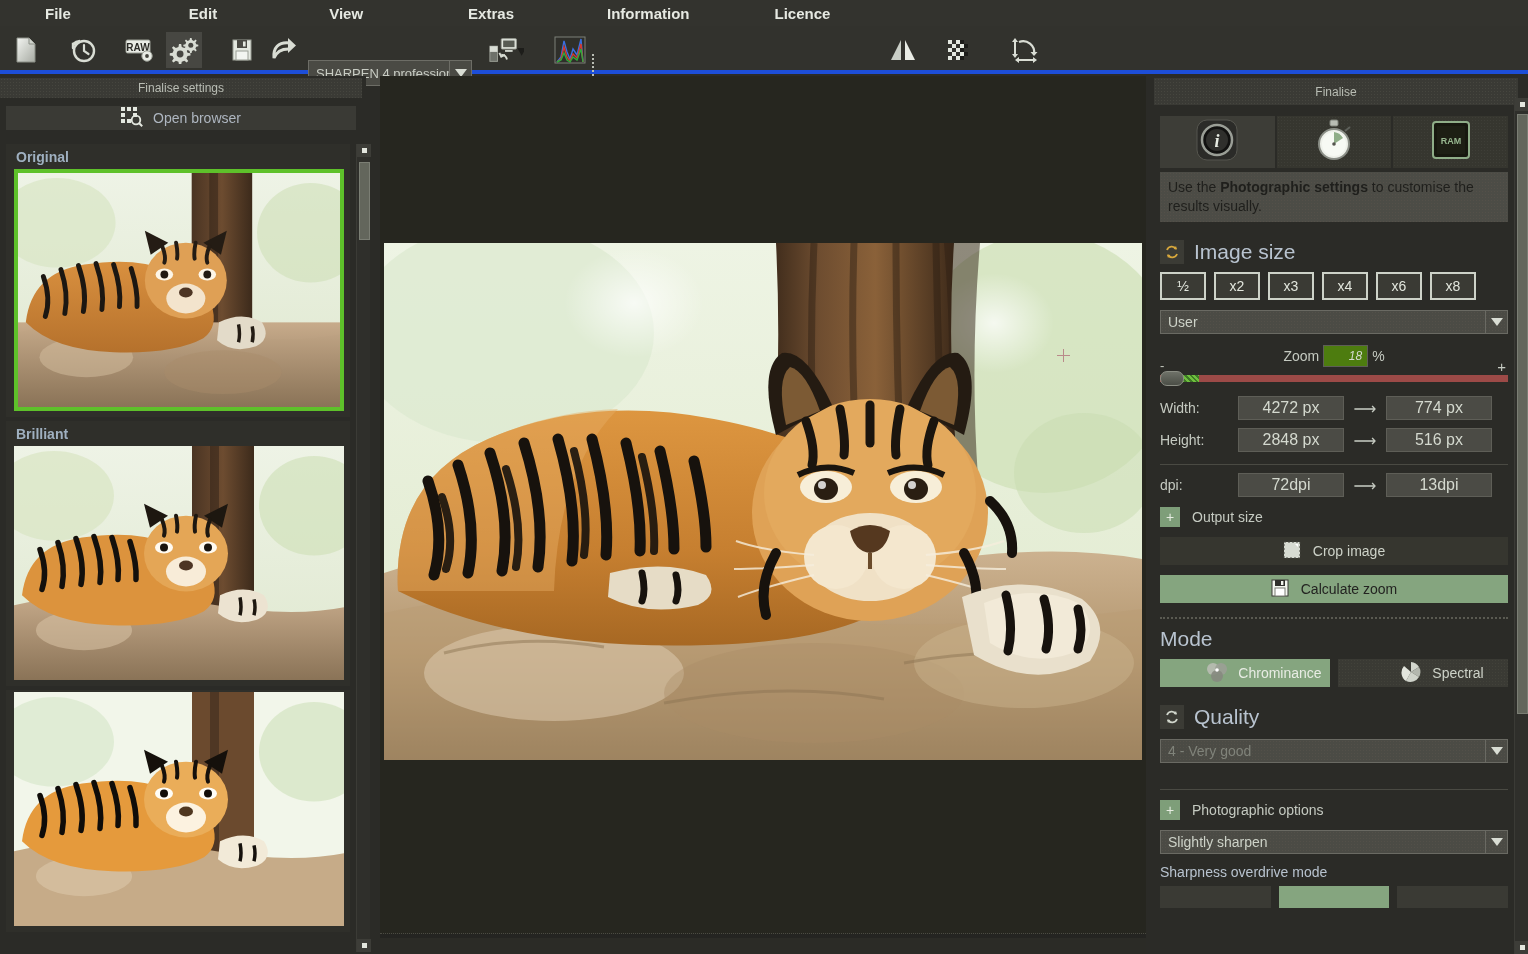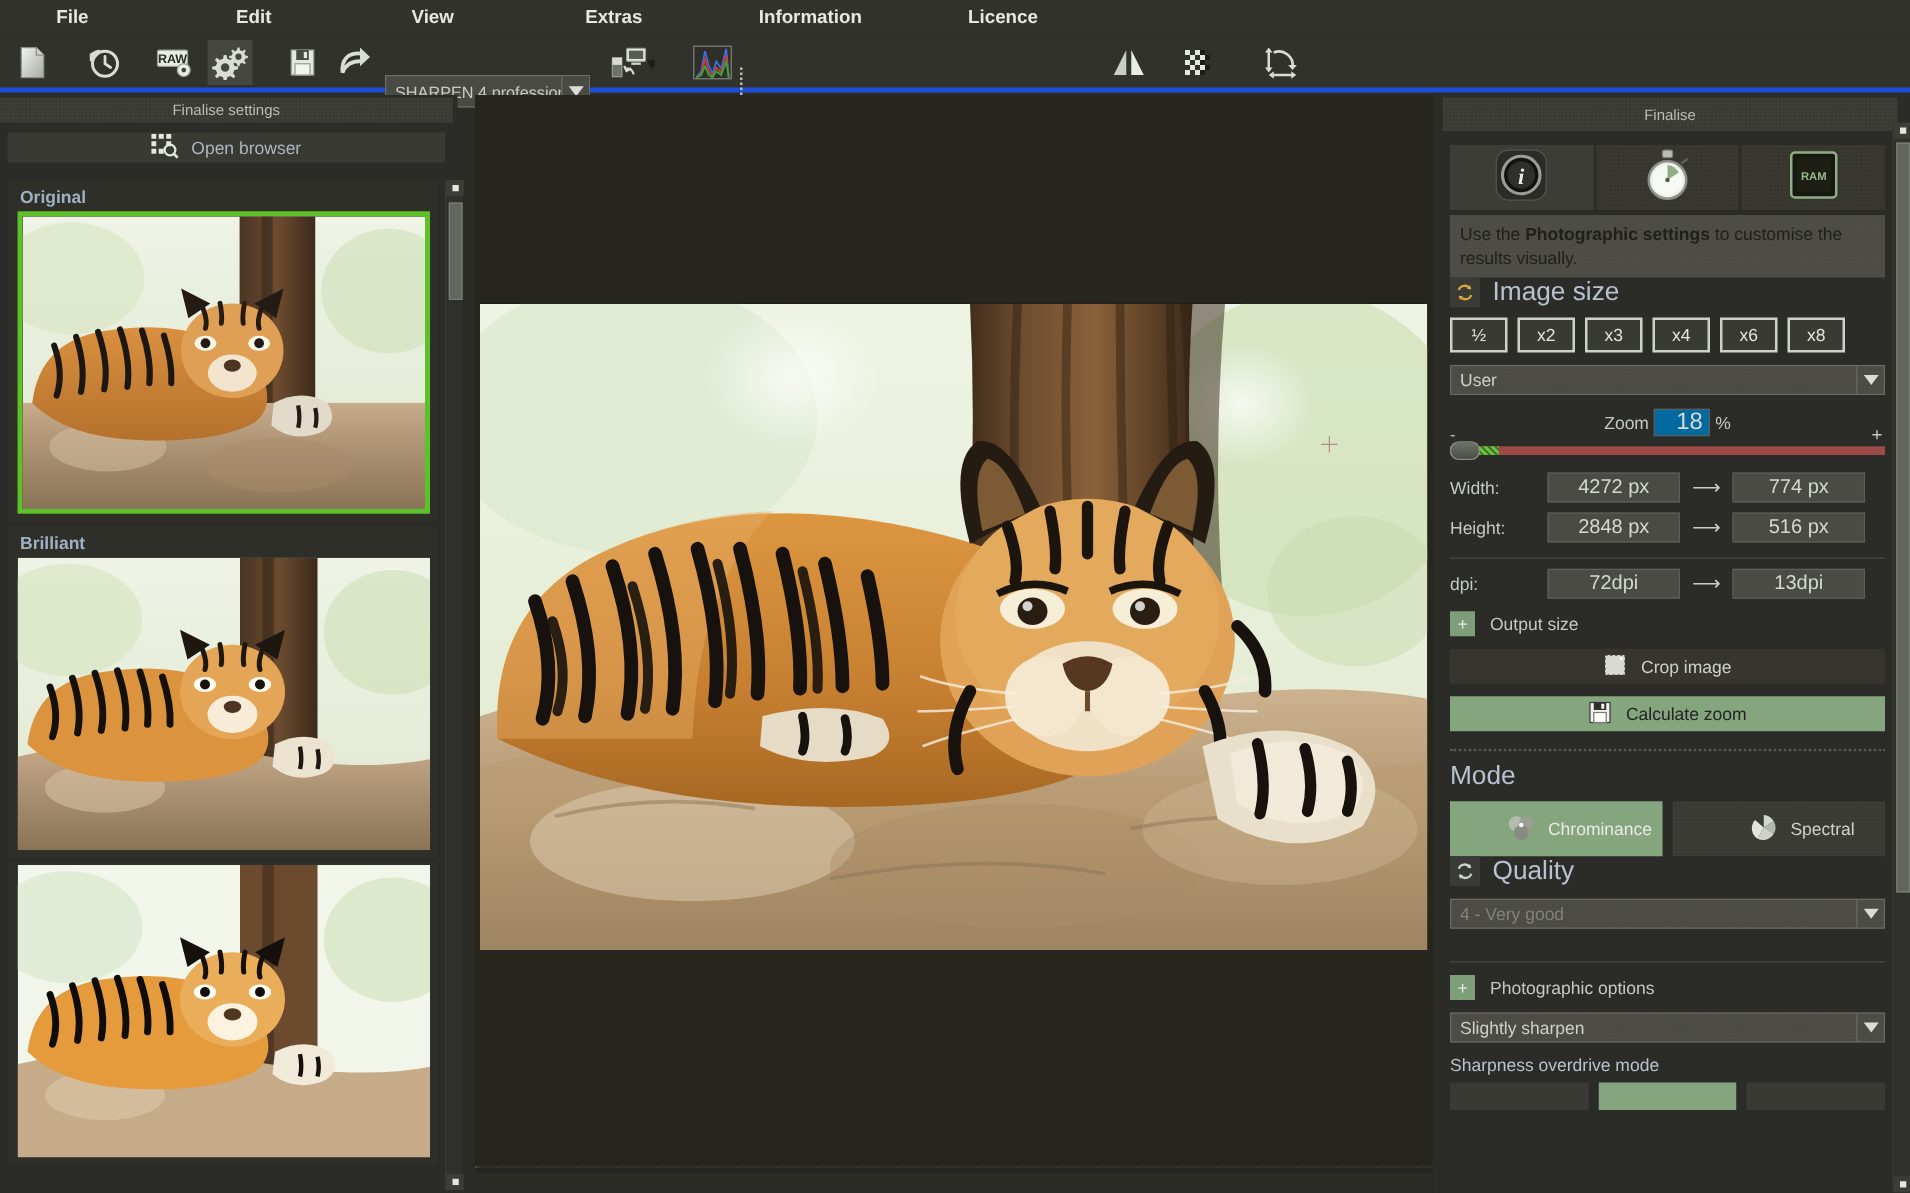--- a/index.html
+++ b/index.html
@@ -172,21 +172,21 @@
   .hint{
     width:348px; margin-top:4px; padding:6px 8px;
     background:#4c4c46;
     background-image:radial-gradient(#545049 0.5px, transparent 0.6px);
     background-size:3px 3px;
     font-size:14px; color:#1f1f1c; line-height:19px;
   }
   .hint b{ font-weight:bold;margin-top:16px; }
 
   .sec-title{
-    display:flex; align-items:center; gap:10px; 
+    display:flex; align-items:center; gap:10px; margin-top:18px;
   }
   .sec-title .tbox{
     width:24px;height:24px;background:#3b3b35;display:flex;align-items:center;justify-content:center;
   }
   .sec-title .tlabel{ font-size:21px; color:#b8c3cf; }
 
   .mult-row{ display:flex; gap:8px; margin-top:8px; }
   .mult-btn{
     width:46px; height:28px; background:#3a3a34;
     border:2px solid #cdd2c8;
@@ -207,22 +207,22 @@
     width:22px;height:100%;border-left:1px solid #6a6a63;
     display:flex;align-items:center;justify-content:center;
   }
 
   .zoomrow{
     position:relative; width:348px; height:24px; margin-top:10px;
     display:flex; align-items:center; justify-content:center; gap:4px;
   }
   .zoomrow .zlabel{ font-size:14px; color:#c5cac1; }
   .zoomrow .zval{
-    width:45px;height:22px;background:#0369a1;border:1px solid #5e5e57;
-    font-size:19px; color:#d5dad0; text-align:right; padding-right:5px; line-height:20px;
+    width:45px;height:22px;background:#4d7c0f;border:1px solid #5e5e57;
+    font-size:12px; color:#d5dad0; text-align:right; padding-right:5px; line-height:20px;font-style:italic;
   }
   .zoomrow .zpct{ font-size:14px; color:#c5cac1; }
   .slider-wrap{ position:relative; width:348px; height:18px; margin-top:2px; }
   .slider-minus{ position:absolute; left:0; top:-12px; font-size:13px; color:#c5cac1; }
   .slider-plus{ position:absolute; right:2px; top:-12px; font-size:15px; color:#c5cac1; }
   .track{
     position:absolute; left:0; top:5px; width:348px; height:7px; background:#9c4a47;
   }
   .track .greenseg{
     position:absolute; left:22px; top:0; width:17px; height:7px;
@@ -258,21 +258,21 @@
 
   .bigbtn{
     width:348px; height:28px; margin-top:10px;
     display:flex; align-items:center; justify-content:center; gap:12px;
     background:#36362f; font-size:14px; color:#cdd2c8; cursor:pointer;
   }
   .bigbtn.green{ background:#85a57f; color:#232321; }
 
   .mode-row{ display:flex; gap:8px; margin-top:8px; }
   .mode-btn{
-    flex:1; height:44px; display:flex; align-items:center; justify-content:center; gap:8px;
+    flex:1; height:28px; display:flex; align-items:center; justify-content:center; gap:8px;
     background:#3a3a34; font-size:14px; color:#cdd2c8; cursor:pointer;
     background-image:radial-gradient(#42423a 0.5px, transparent 0.6px);
     background-size:3px 3px;
     padding-left:36px;
   }
   .mode-btn.active{ background:#85a57f; color:#e8ece4; }
 
   .sharpmode-label{ margin-top:10px; font-size:14px; color:#b8c3cf; }
   .sharpmode-row{ display:flex; gap:8px; margin-top:6px; }
   .sharpmode-btn{ flex:1; height:22px; background:#3a3a34; }

